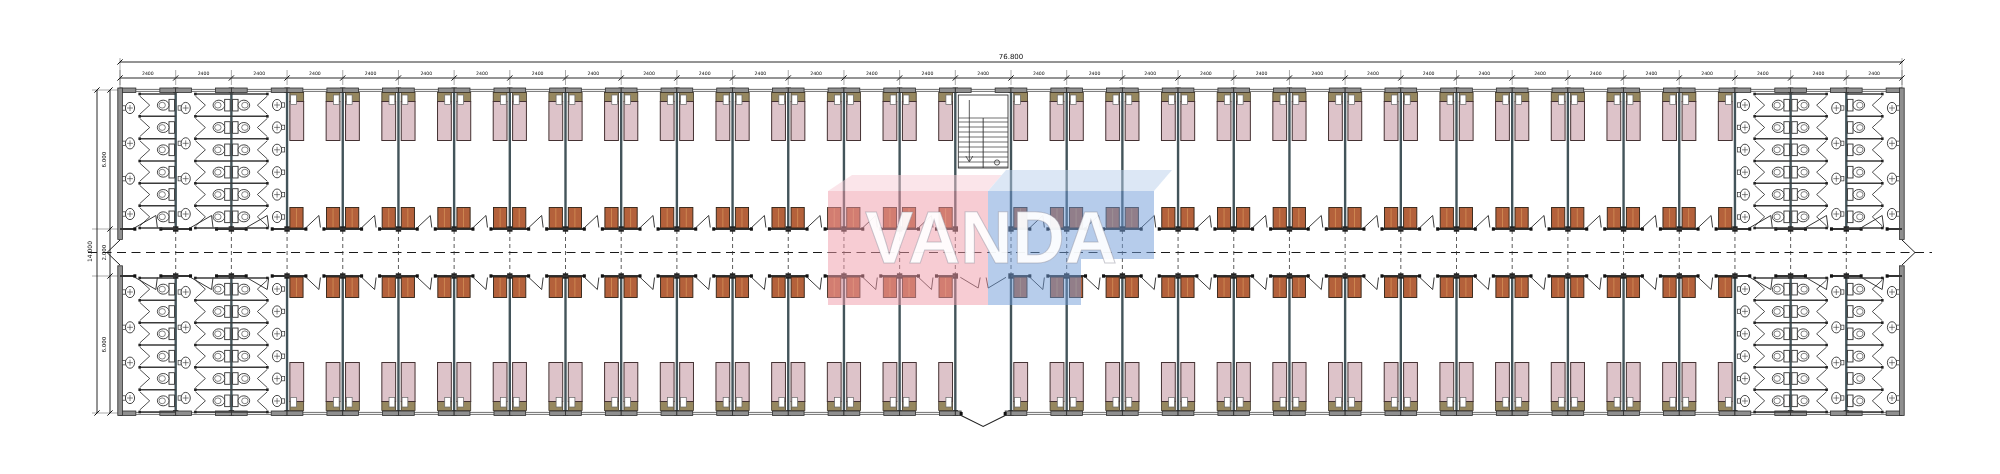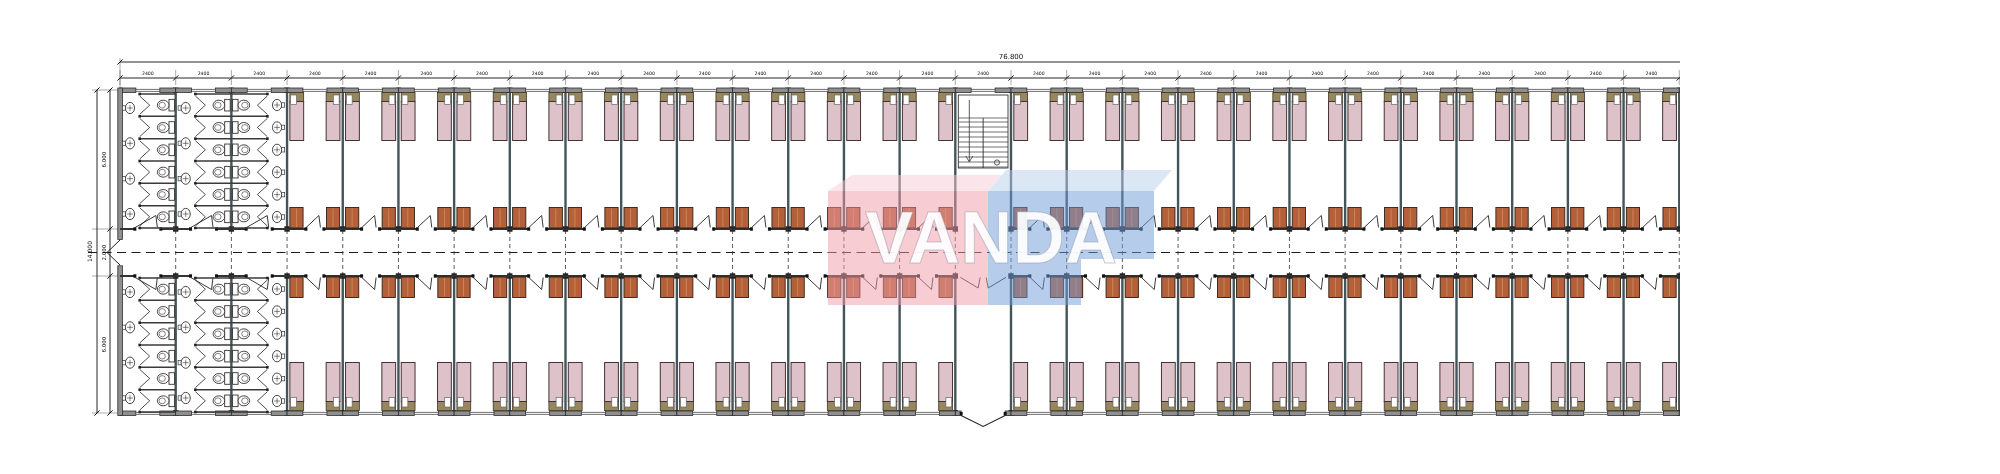--- a/index.html
+++ b/index.html
@@ -1,16 +1,16 @@
 <!DOCTYPE html>
 <html><head>
 <meta charset="utf-8">
 <style>
   html,body{margin:0;padding:0;background:#fff;}
-  #canvas{position:relative;width:1680px;height:474px;background:#ffffff;overflow:hidden;
+  #canvas{position:relative;width:2000px;height:474px;background:#ffffff;overflow:hidden;
           font-family:"DejaVu Sans",sans-serif;text-align:center;}
   svg text{user-select:none;}
 </style>
 </head>
 <body>
 
 <div id="canvas">
   <svg id="plan" width="2000" height="474" viewBox="0 0 2000 474">
       <line x1="120" y1="58" x2="120" y2="88" stroke="#555" stroke-width="0.5"></line>
       <line x1="1902" y1="58" x2="1902" y2="88" stroke="#555" stroke-width="0.5"></line>

